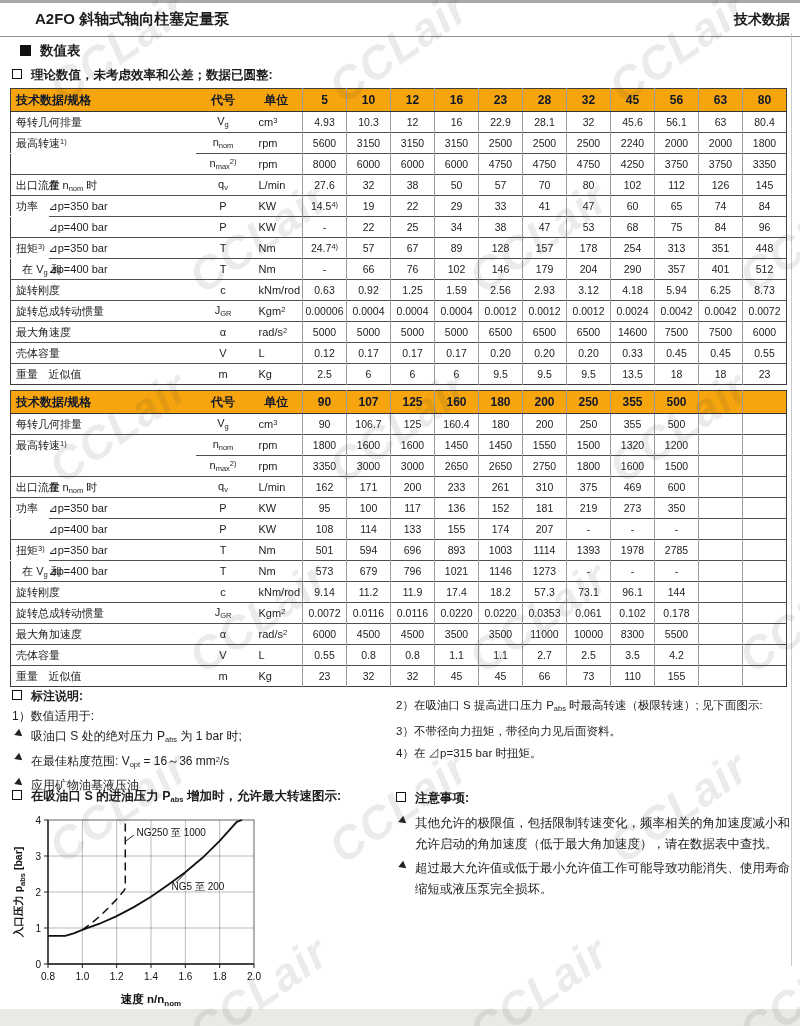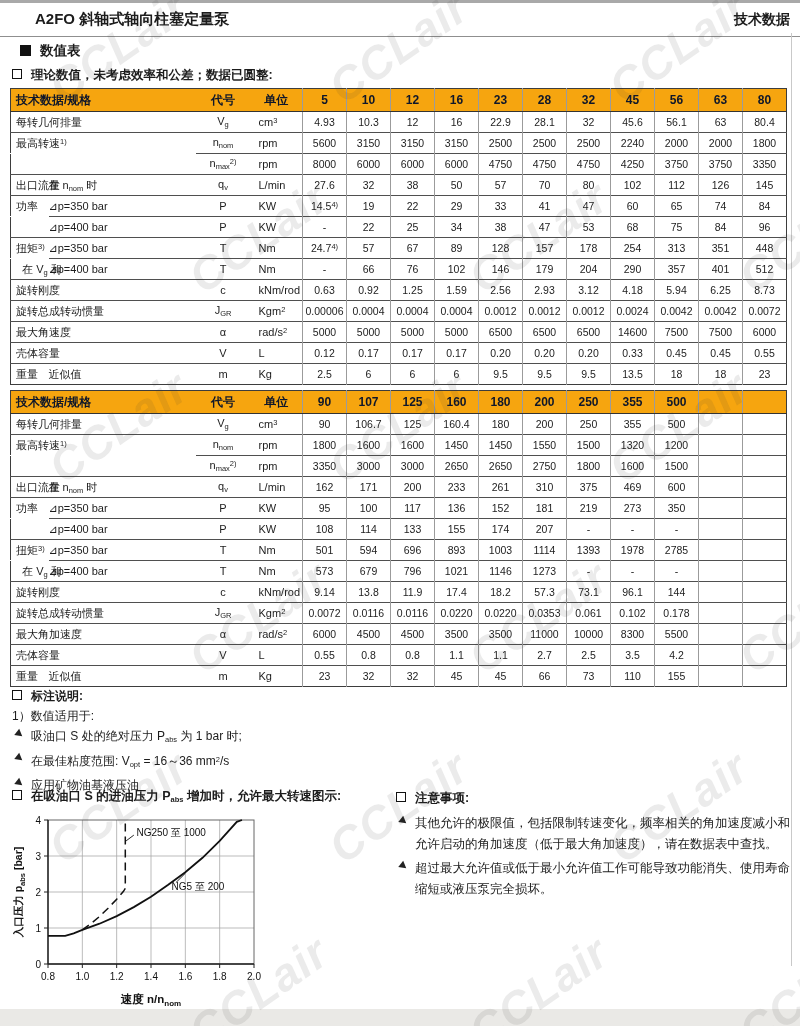--- a/index.html
+++ b/index.html
@@ -501,21 +501,21 @@
             <td class="val">-</td>
             <td class="val"></td>
             <td class="val"></td>
           </tr>
           <tr class="b-f">
             <td class="lbl">旋转刚度</td>
             <td class="sub"></td>
             <td class="code">c</td>
             <td class="unit">kNm/rod</td>
             <td class="val">9.14</td>
-            <td class="val">13.8</td>
+            <td class="val">11.2</td>
             <td class="val">11.9</td>
             <td class="val">17.4</td>
             <td class="val">18.2</td>
             <td class="val">57.3</td>
             <td class="val">73.1</td>
             <td class="val">96.1</td>
             <td class="val">144</td>
             <td class="val"></td>
             <td class="val"></td>
           </tr>
@@ -599,20 +599,25 @@
         <span>吸油口 S 处的绝对压力 P<sub>abs</sub> 为 1 bar 时;</span>
       </div>
       <div class="fn-row">
         <span class="arrow"></span>
         <span>在最佳粘度范围: V<sub>opt</sub> = 16～36 mm<sup>2</sup>/s</span>
       </div>
       <div class="fn-row">
         <span class="arrow"></span>
         <span>应用矿物油基液压油</span>
       </div>
+    </div>
+  <div class="fn-right" id="fn-right">
+      <div>2）在吸油口 S 提高进口压力 P<sub>abs</sub> 时最高转速（极限转速）; 见下面图示:</div>
+      <div>3）不带径向力扭矩，带径向力见后面资料。</div>
+      <div>4）在 ⊿p=315 bar 时扭矩。</div>
     </div>
 
   <div class="chart-title">
     <span class="sq-o"></span><span>在吸油口 S 的进油压力 P<sub>abs</sub> 增加时，允许最大转速图示:</span>
   </div>
 
   <div class="chart-box">
     <svg id="chart-svg" width="300" height="212" viewBox="0 0 300 212">
         <line x1="70.33333333333333" y1="12" x2="70.33333333333333" y2="156" stroke="#aaa" stroke-width="0.8"></line>
         <line x1="104.66666666666666" y1="12" x2="104.66666666666666" y2="156" stroke="#aaa" stroke-width="0.8"></line>

